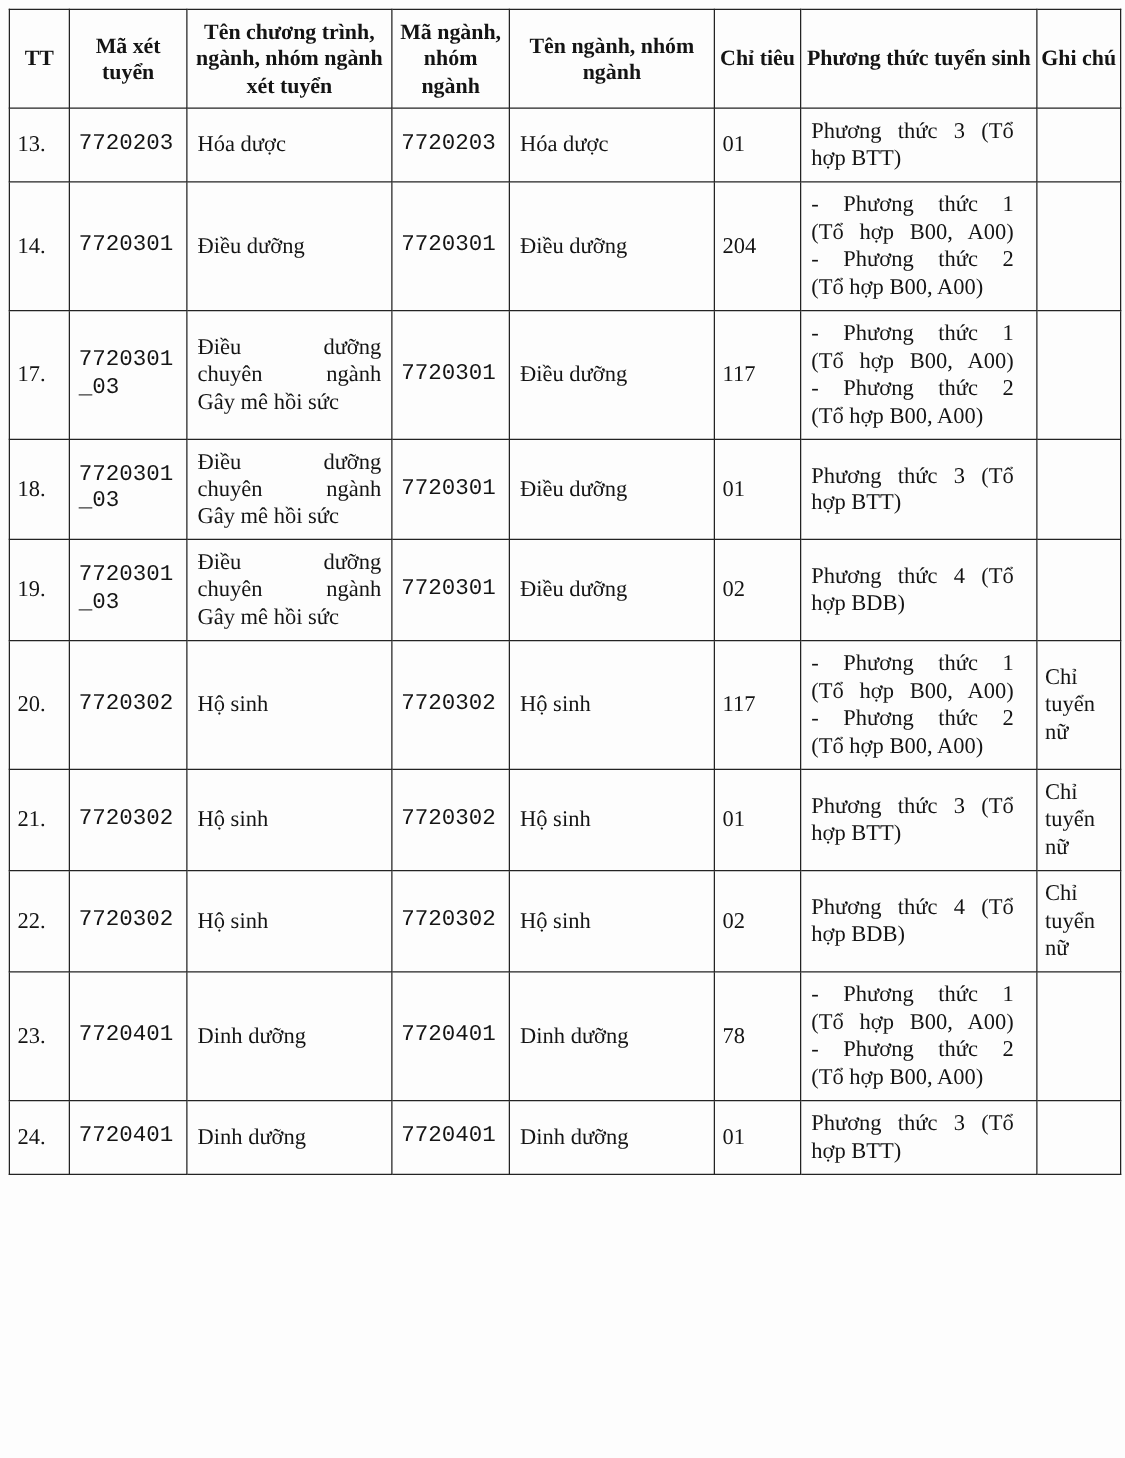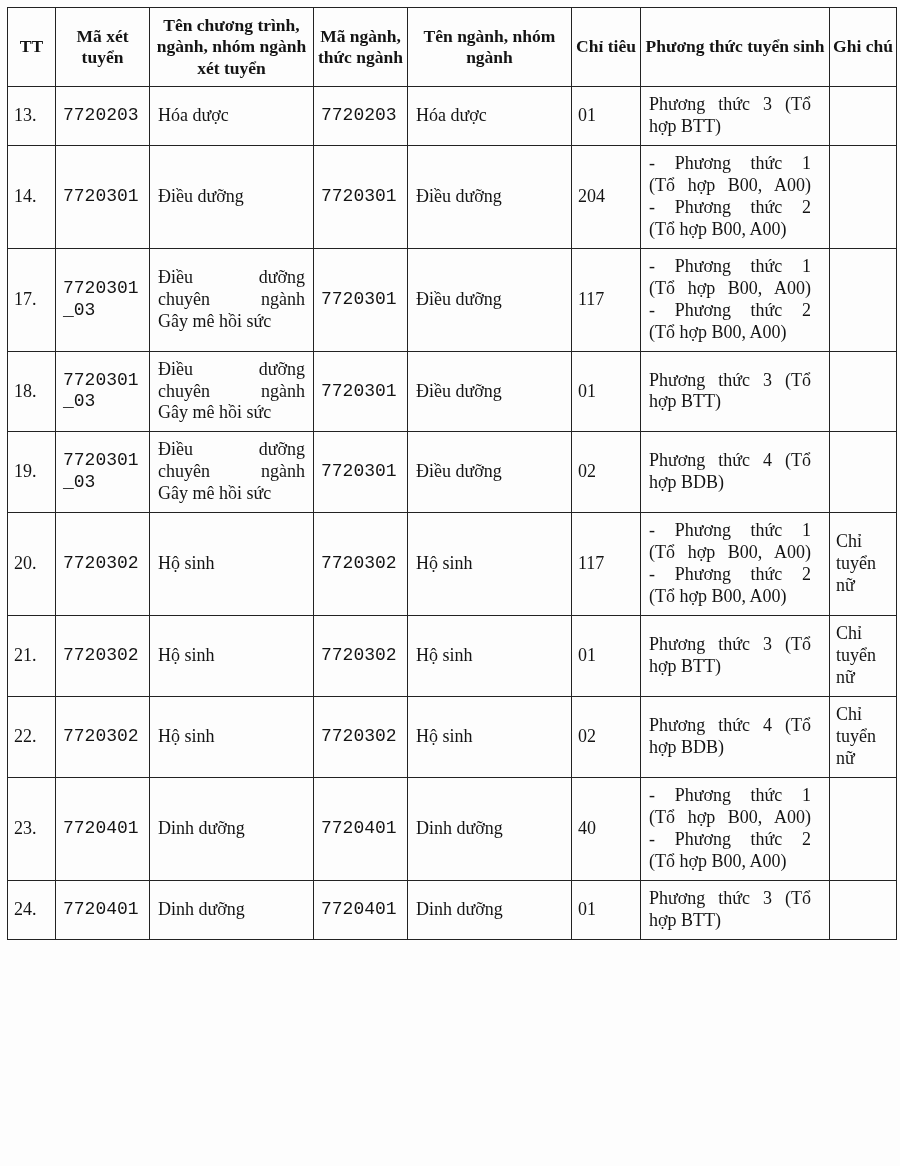--- a/index.html
+++ b/index.html
@@ -58,21 +58,21 @@
       <col style="width:164px">
       <col style="width:69px">
       <col style="width:189px">
       <col style="width:67px">
     </colgroup>
     <thead>
       <tr>
         <th>TT</th>
         <th>Mã xét tuyển</th>
         <th>Tên chương trình, ngành, nhóm ngành xét tuyển</th>
-        <th>Mã ngành, thức ngành</th>
+        <th>Mã ngành, nhóm ngành</th>
         <th>Tên ngành, nhóm ngành</th>
         <th>Chỉ tiêu</th>
         <th>Phương thức tuyển sinh</th>
         <th>Ghi chú</th>
       </tr>
     </thead>
     <tbody id="table-body">
         <tr>
           <td class="c-tt">13.</td>
           <td class="c-code">
@@ -239,21 +239,21 @@
         <tr>
           <td class="c-tt">23.</td>
           <td class="c-code">
             <div class="ln">7720401</div>
           </td>
           <td class="c-name justify">
             <div class="ln">Dinh dưỡng</div>
           </td>
           <td class="c-code">7720401</td>
           <td class="c-name">Dinh dưỡng</td>
-          <td class="c-chi-tieu">40</td>
+          <td class="c-chi-tieu">78</td>
           <td class="c-method justify">
             <div class="ln">- Phương thức 1</div>
             <div class="ln">(Tổ hợp B00, A00)</div>
             <div class="ln">- Phương thức 2</div>
             <div class="ln">(Tổ hợp B00, A00)</div>
           </td>
           <td class="c-note"></td>
         </tr>
         <tr>
           <td class="c-tt">24.</td>

